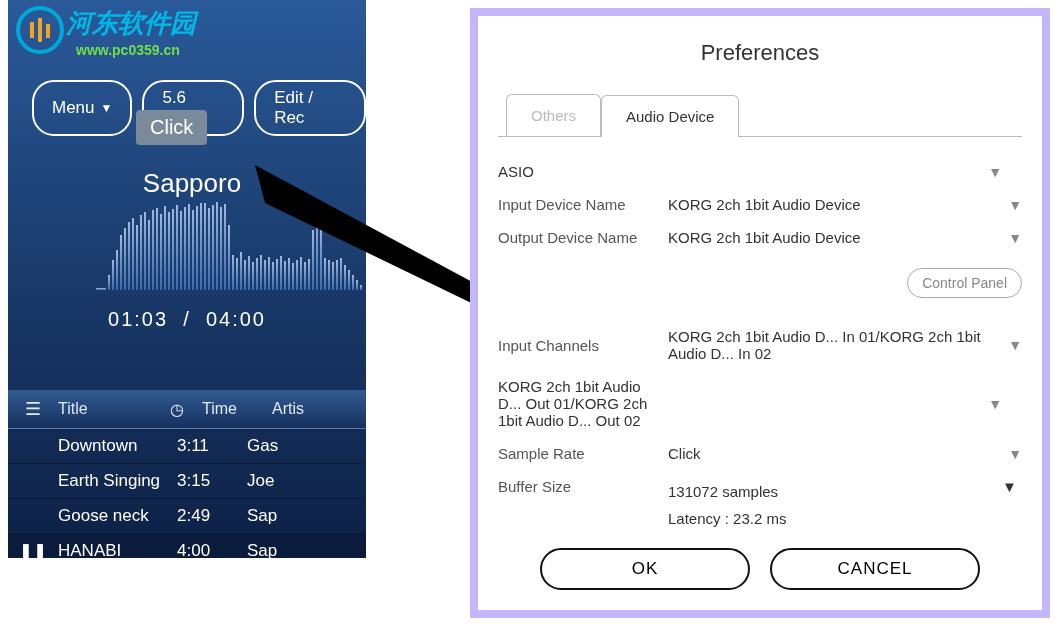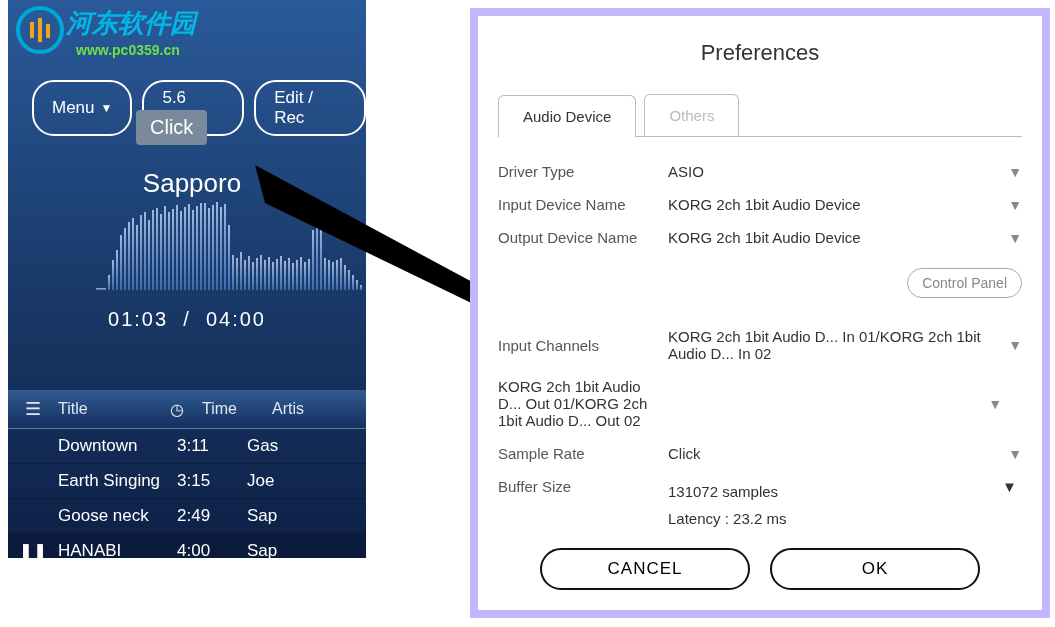--- a/index.html
+++ b/index.html
@@ -264,26 +264,25 @@
   </div>
 </div>
 
 <svg class="arrow-ov" viewBox="0 0 395 210">
   <polygon points="0,0 260,140 252,108 395,185 265,205 278,168 10,38" fill="#000"></polygon>
 </svg>
 
 <div class="prefs">
   <div class="prefs-title">Preferences</div>
   <div class="tabs">
+    <div class="tab inactive">Others</div>
     <div class="tab active">Audio Device</div>
-    <div class="tab inactive">Others</div>
   </div>
   <div class="prefs-body">
     <div class="pref-row">
-      <span class="pref-label">Driver Type</span>
       <span>ASIO</span>
       <span class="dd">▼</span>
     </div>
     <div class="pref-row">
       <span class="pref-label">Input Device Name</span>
       <span>KORG 2ch 1bit Audio Device</span>
       <span class="dd">▼</span>
     </div>
     <div class="pref-row">
       <span class="pref-label">Output Device Name</span>
@@ -310,16 +309,16 @@
     <div class="buf-row">
       <span class="pref-label">Buffer Size</span>
       <span class="vals">
         <span>131072 samples</span><br>
         <span>Latency : 23.2 ms</span>
       </span>
       <span class="dd">▼</span>
     </div>
   </div>
   <div class="dlg-buttons">
+    <button class="dlg-btn">OK</button>
     <button class="dlg-btn">CANCEL</button>
-    <button class="dlg-btn">OK</button>
   </div>
 </div>
 
 </body></html>

